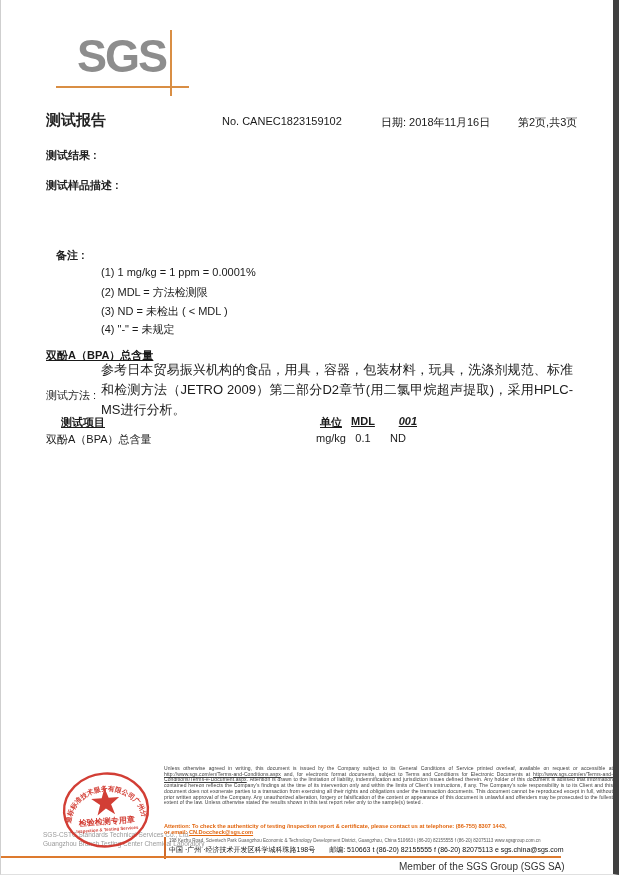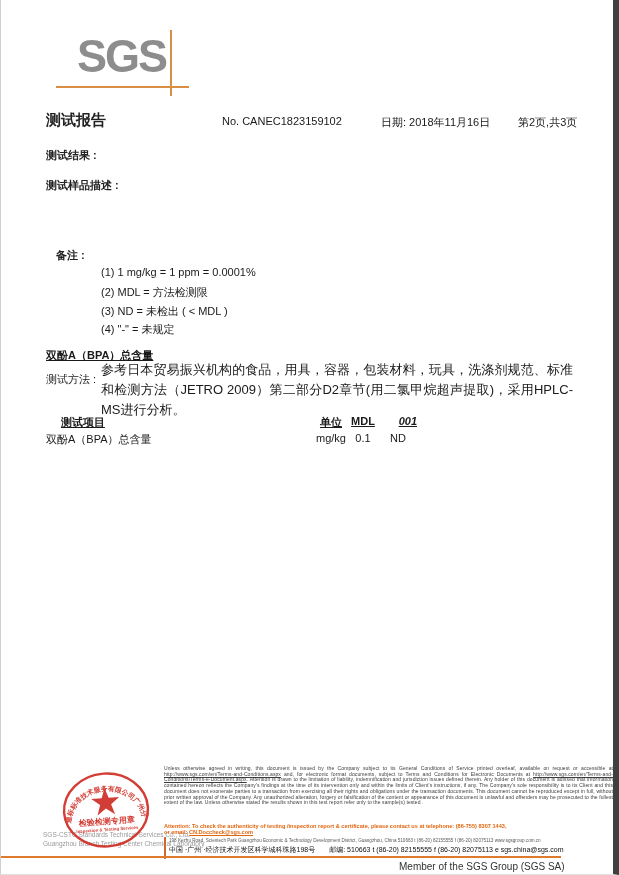--- a/index.html
+++ b/index.html
@@ -31,21 +31,21 @@
   .stable .c1{width:77px;text-align:center;}
   .stable .c2{width:117px;text-align:center;}
   .stable .c3{padding-left:18px;text-align:left;}
   .stable .hdr{font-weight:bold;}
   .stable .row + .row{margin-top:5px;}
 
   .remarks-label{left:55px;top:248px;}
   .remark{left:100px;font-size:11px;}
 
   .bpa-heading{left:45px;top:348px;font-size:11px;font-weight:bold;text-decoration:underline;}
-  .method-label{left:45px;top:372px;font-size:11px;}
+  .method-label{left:45px;top:388px;font-size:11px;}
   .method-text{left:100px;top:360px;width:472px;font-size:13px;line-height:20px;text-align:justify;}
 
   
   .rt{font-size:11px;}
   .rt-item-h{left:60px;top:415px;text-decoration:underline;font-weight:bold;}
   .rt-unit-h{left:308px;top:415px;width:44px;text-align:center;text-decoration:underline;font-weight:bold;}
   .rt-mdl-h{left:344px;top:415px;width:36px;text-align:center;text-decoration:underline;font-weight:bold;}
   .rt-001-h{left:378px;top:415px;width:38px;text-align:right;text-decoration:underline;font-weight:bold;font-style:italic;}
   .rt-item{left:45px;top:432px;}
   .rt-unit{left:308px;top:432px;width:44px;text-align:center;}

